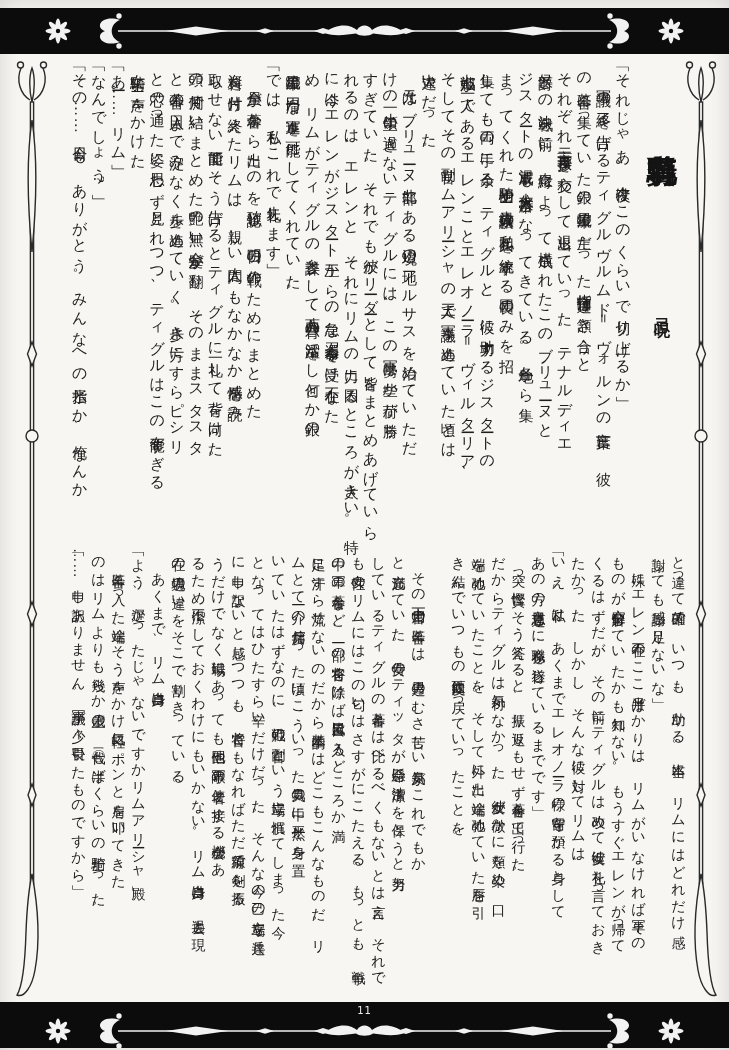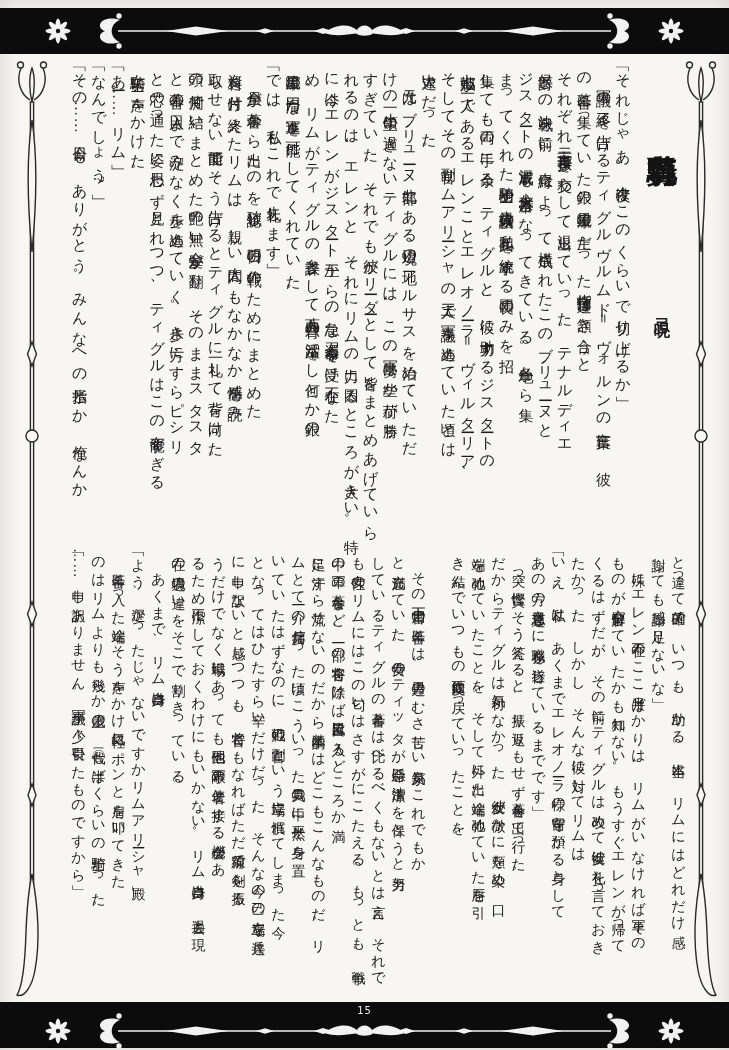--- a/index.html
+++ b/index.html
@@ -75,21 +75,21 @@
         </g>
       </defs>
       <use href="#bar-ornament"></use>
     </svg>
   </div>
 
   <div class="bar bottom">
     <svg viewBox="0 0 729 46">
       <use href="#bar-ornament" transform="translate(0,6)"></use>
     </svg>
-    <div class="pagenum">15</div>
+    <div class="pagenum">11</div>
   </div>
 
   <svg class="spear left" viewBox="0 0 36 948" fill="#f7f6f3" stroke="#2a2a2a" stroke-width="1.4">
     <path d="M18,14 C21,22 21,36 18,48 C15,36 15,22 18,14 Z"></path>
     <path d="M16,46 C6,40 2,26 7,14" fill="none"></path>
     <circle cx="6.5" cy="11" r="3"></circle>
     <path d="M20,46 C30,40 34,26 29,14" fill="none"></path>
     <circle cx="29.5" cy="11" r="3"></circle>
     <rect x="16.4" y="48" width="3.2" height="782"></rect>
     <path d="M18,66 C22.5,96 23.5,140 18,198 C12.5,140 13.5,96 18,66 Z"></path>

